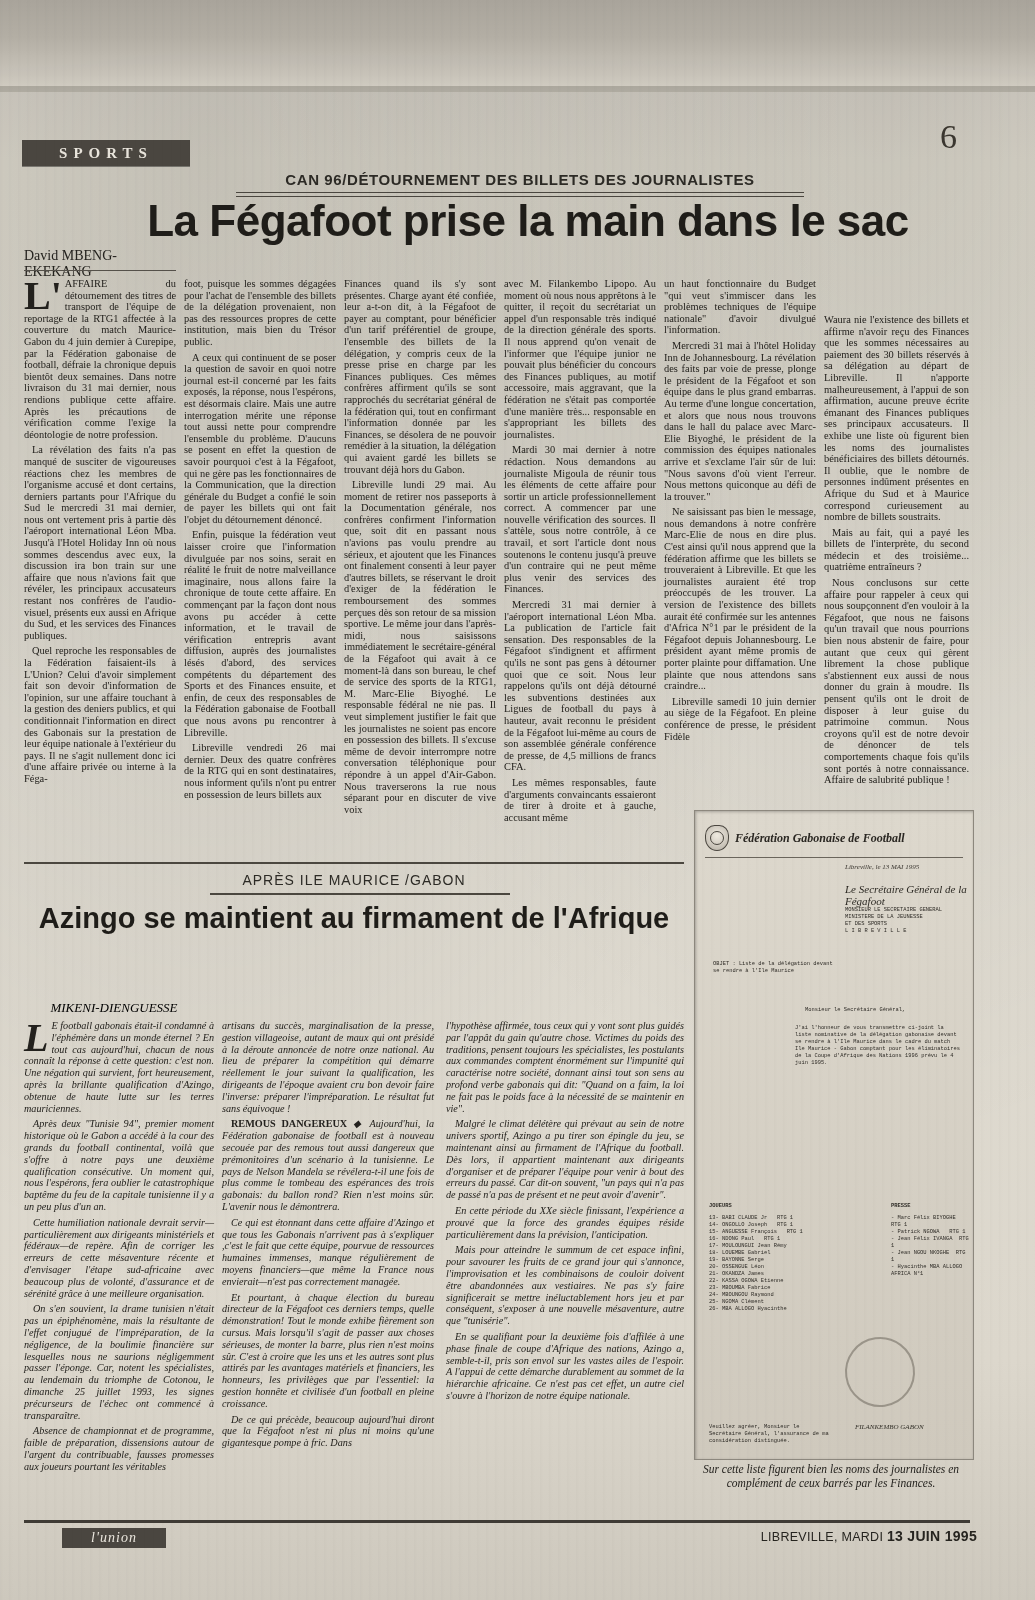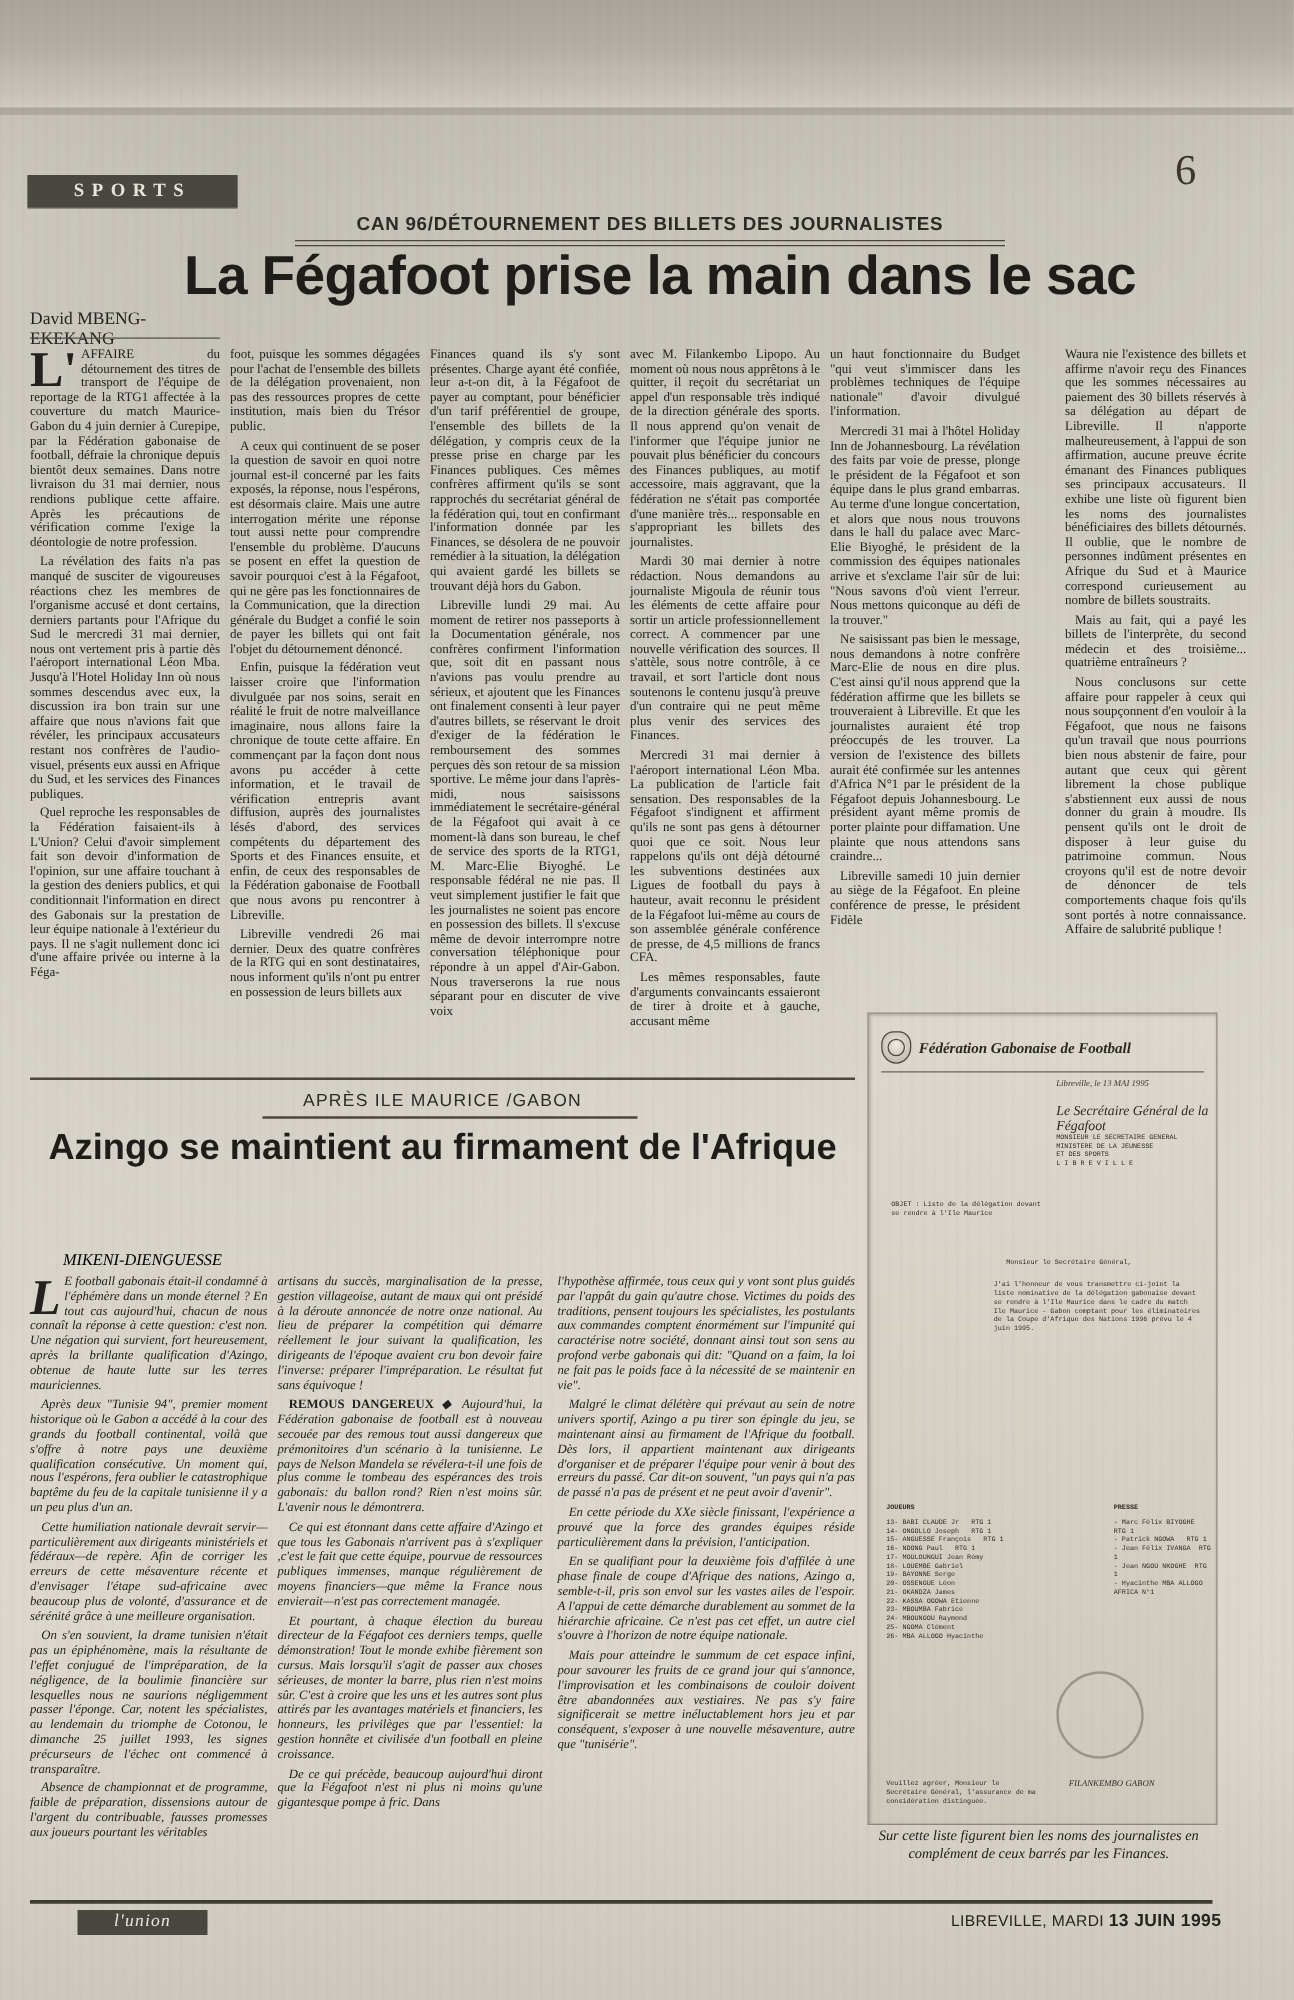--- a/index.html
+++ b/index.html
@@ -83,21 +83,21 @@
   .col p{margin:0 0 4px 0;text-indent:8px;}
   .col p.first{text-indent:0;}
   .dropcap::first-letter{
     float:left;font-size:40px;line-height:32px;padding:2px 3px 0 0;font-weight:bold;
   }
   #c1{left:24px;width:152px;height:580px;}
   #c2{left:184px;width:152px;height:580px;}
   #c3{left:344px;width:152px;height:580px;}
   #c4{left:504px;width:152px;height:580px;}
   #c5{left:664px;width:152px;height:580px;}
-  #c6{left:852px;width:145px;height:580px;}
+  #c6{left:824px;width:145px;height:580px;margin-top:36px;}
 
   
   .sep-rule{position:absolute;left:24px;top:862px;width:660px;height:2px;background:#4b473f;}
   .sub-kicker{
     position:absolute;left:24px;top:872px;width:660px;text-align:center;
     font-family:"Liberation Sans", sans-serif;font-weight:normal;font-size:14px;
     letter-spacing:1px;color:#2c2a25;
   }
   .sub-kicker-rule{position:absolute;left:210px;top:893px;width:300px;height:2px;background:#4b473f;}
   .headline2{
@@ -245,30 +245,30 @@
     <div class="col2" id="d1">
         <p class="first dropcap">LE football gabonais était-il condamné à l'éphémère dans un monde éternel ? En tout cas aujourd'hui, chacun de nous connaît la réponse à cette question: c'est non. Une négation qui survient, fort heureusement, après la brillante qualification d'Azingo, obtenue de haute lutte sur les terres mauriciennes.</p>
         <p>Après deux "Tunisie 94", premier moment historique où le Gabon a accédé à la cour des grands du football continental, voilà que s'offre à notre pays une deuxième qualification consécutive. Un moment qui, nous l'espérons, fera oublier le catastrophique baptême du feu de la capitale tunisienne il y a un peu plus d'un an.</p>
         <p>Cette humiliation nationale devrait servir—particulièrement aux dirigeants ministériels et fédéraux—de repère. Afin de corriger les erreurs de cette mésaventure récente et d'envisager l'étape sud-africaine avec beaucoup plus de volonté, d'assurance et de sérénité grâce à une meilleure organisation.</p>
         <p>On s'en souvient, la drame tunisien n'était pas un épiphénomène, mais la résultante de l'effet conjugué de l'impréparation, de la négligence, de la boulimie financière sur lesquelles nous ne saurions négligemment passer l'éponge. Car, notent les spécialistes, au lendemain du triomphe de Cotonou, le dimanche 25 juillet 1993, les signes précurseurs de l'échec ont commencé à transparaître.</p>
         <p>Absence de championnat et de programme, faible de préparation, dissensions autour de l'argent du contribuable, fausses promesses aux joueurs pourtant les véritables</p>
       </div>
     <div class="col2" id="d2">
         <p class="first">artisans du succès, marginalisation de la presse, gestion villageoise, autant de maux qui ont présidé à la déroute annoncée de notre onze national. Au lieu de préparer la compétition qui démarre réellement le jour suivant la qualification, les dirigeants de l'époque avaient cru bon devoir faire l'inverse: préparer l'impréparation. Le résultat fut sans équivoque !</p>
         <p><span class="subhead">REMOUS DANGEREUX</span> ◆ Aujourd'hui, la Fédération gabonaise de football est à nouveau secouée par des remous tout aussi dangereux que prémonitoires d'un scénario à la tunisienne. Le pays de Nelson Mandela se révélera-t-il une fois de plus comme le tombeau des espérances des trois gabonais: du ballon rond? Rien n'est moins sûr. L'avenir nous le démontrera.</p>
-        <p>Ce qui est étonnant dans cette affaire d'Azingo et que tous les Gabonais n'arrivent pas à s'expliquer ,c'est le fait que cette équipe, pourvue de ressources publiques immenses, manque régulièrement de moyens financiers—que même la France nous envierait—n'est pas correctement managée.</p>
+        <p>Ce qui est étonnant dans cette affaire d'Azingo et que tous les Gabonais n'arrivent pas à s'expliquer ,c'est le fait que cette équipe, pourvue de ressources humaines immenses, manque régulièrement de moyens financiers—que même la France nous envierait—n'est pas correctement managée.</p>
         <p>Et pourtant, à chaque élection du bureau directeur de la Fégafoot ces derniers temps, quelle démonstration! Tout le monde exhibe fièrement son cursus. Mais lorsqu'il s'agit de passer aux choses sérieuses, de monter la barre, plus rien n'est moins sûr. C'est à croire que les uns et les autres sont plus attirés par les avantages matériels et financiers, les honneurs, les privilèges que par l'essentiel: la gestion honnête et civilisée d'un football en pleine croissance.</p>
         <p>De ce qui précède, beaucoup aujourd'hui diront que la Fégafoot n'est ni plus ni moins qu'une gigantesque pompe à fric. Dans</p>
       </div>
     <div class="col2" id="d3">
         <p class="first">l'hypothèse affirmée, tous ceux qui y vont sont plus guidés par l'appât du gain qu'autre chose. Victimes du poids des traditions, pensent toujours les spécialistes, les postulants aux commandes comptent énormément sur l'impunité qui caractérise notre société, donnant ainsi tout son sens au profond verbe gabonais qui dit: "Quand on a faim, la loi ne fait pas le poids face à la nécessité de se maintenir en vie".</p>
         <p>Malgré le climat délétère qui prévaut au sein de notre univers sportif, Azingo a pu tirer son épingle du jeu, se maintenant ainsi au firmament de l'Afrique du football. Dès lors, il appartient maintenant aux dirigeants d'organiser et de préparer l'équipe pour venir à bout des erreurs du passé. Car dit-on souvent, "un pays qui n'a pas de passé n'a pas de présent et ne peut avoir d'avenir".</p>
         <p>En cette période du XXe siècle finissant, l'expérience a prouvé que la force des grandes équipes réside particulièrement dans la prévision, l'anticipation.</p>
+        <p>Mais pour atteindre le summum de cet espace infini, pour savourer les fruits de ce grand jour qui s'annonce, l'improvisation et les combinaisons de couloir doivent être abandonnées aux vestiaires. Ne pas s'y faire significerait se mettre inéluctablement hors jeu et par conséquent, s'exposer à une nouvelle mésaventure, autre que "tunisérie".</p>
         <p>En se qualifiant pour la deuxième fois d'affilée à une phase finale de coupe d'Afrique des nations, Azingo a, semble-t-il, pris son envol sur les vastes ailes de l'espoir. A l'appui de cette démarche durablement au sommet de la hiérarchie africaine. Ce n'est pas cet effet, un autre ciel s'ouvre à l'horizon de notre équipe nationale.</p>
-        <p>Mais pour atteindre le summum de cet espace infini, pour savourer les fruits de ce grand jour qui s'annonce, l'improvisation et les combinaisons de couloir doivent être abandonnées aux vestiaires. Ne pas s'y faire significerait se mettre inéluctablement hors jeu et par conséquent, s'exposer à une nouvelle mésaventure, autre que "tunisérie".</p>
       </div>
 
     <div class="doc">
       <div class="dhead">
         <div class="crest"></div>
         <div class="dtitle">Fédération Gabonaise de Football</div>
       </div>
       <div class="drule"></div>
       <div class="dsub">Libreville, le   13 MAI 1995</div>
       <div class="dscript">Le Secrétaire Général de la Fégafoot</div>

